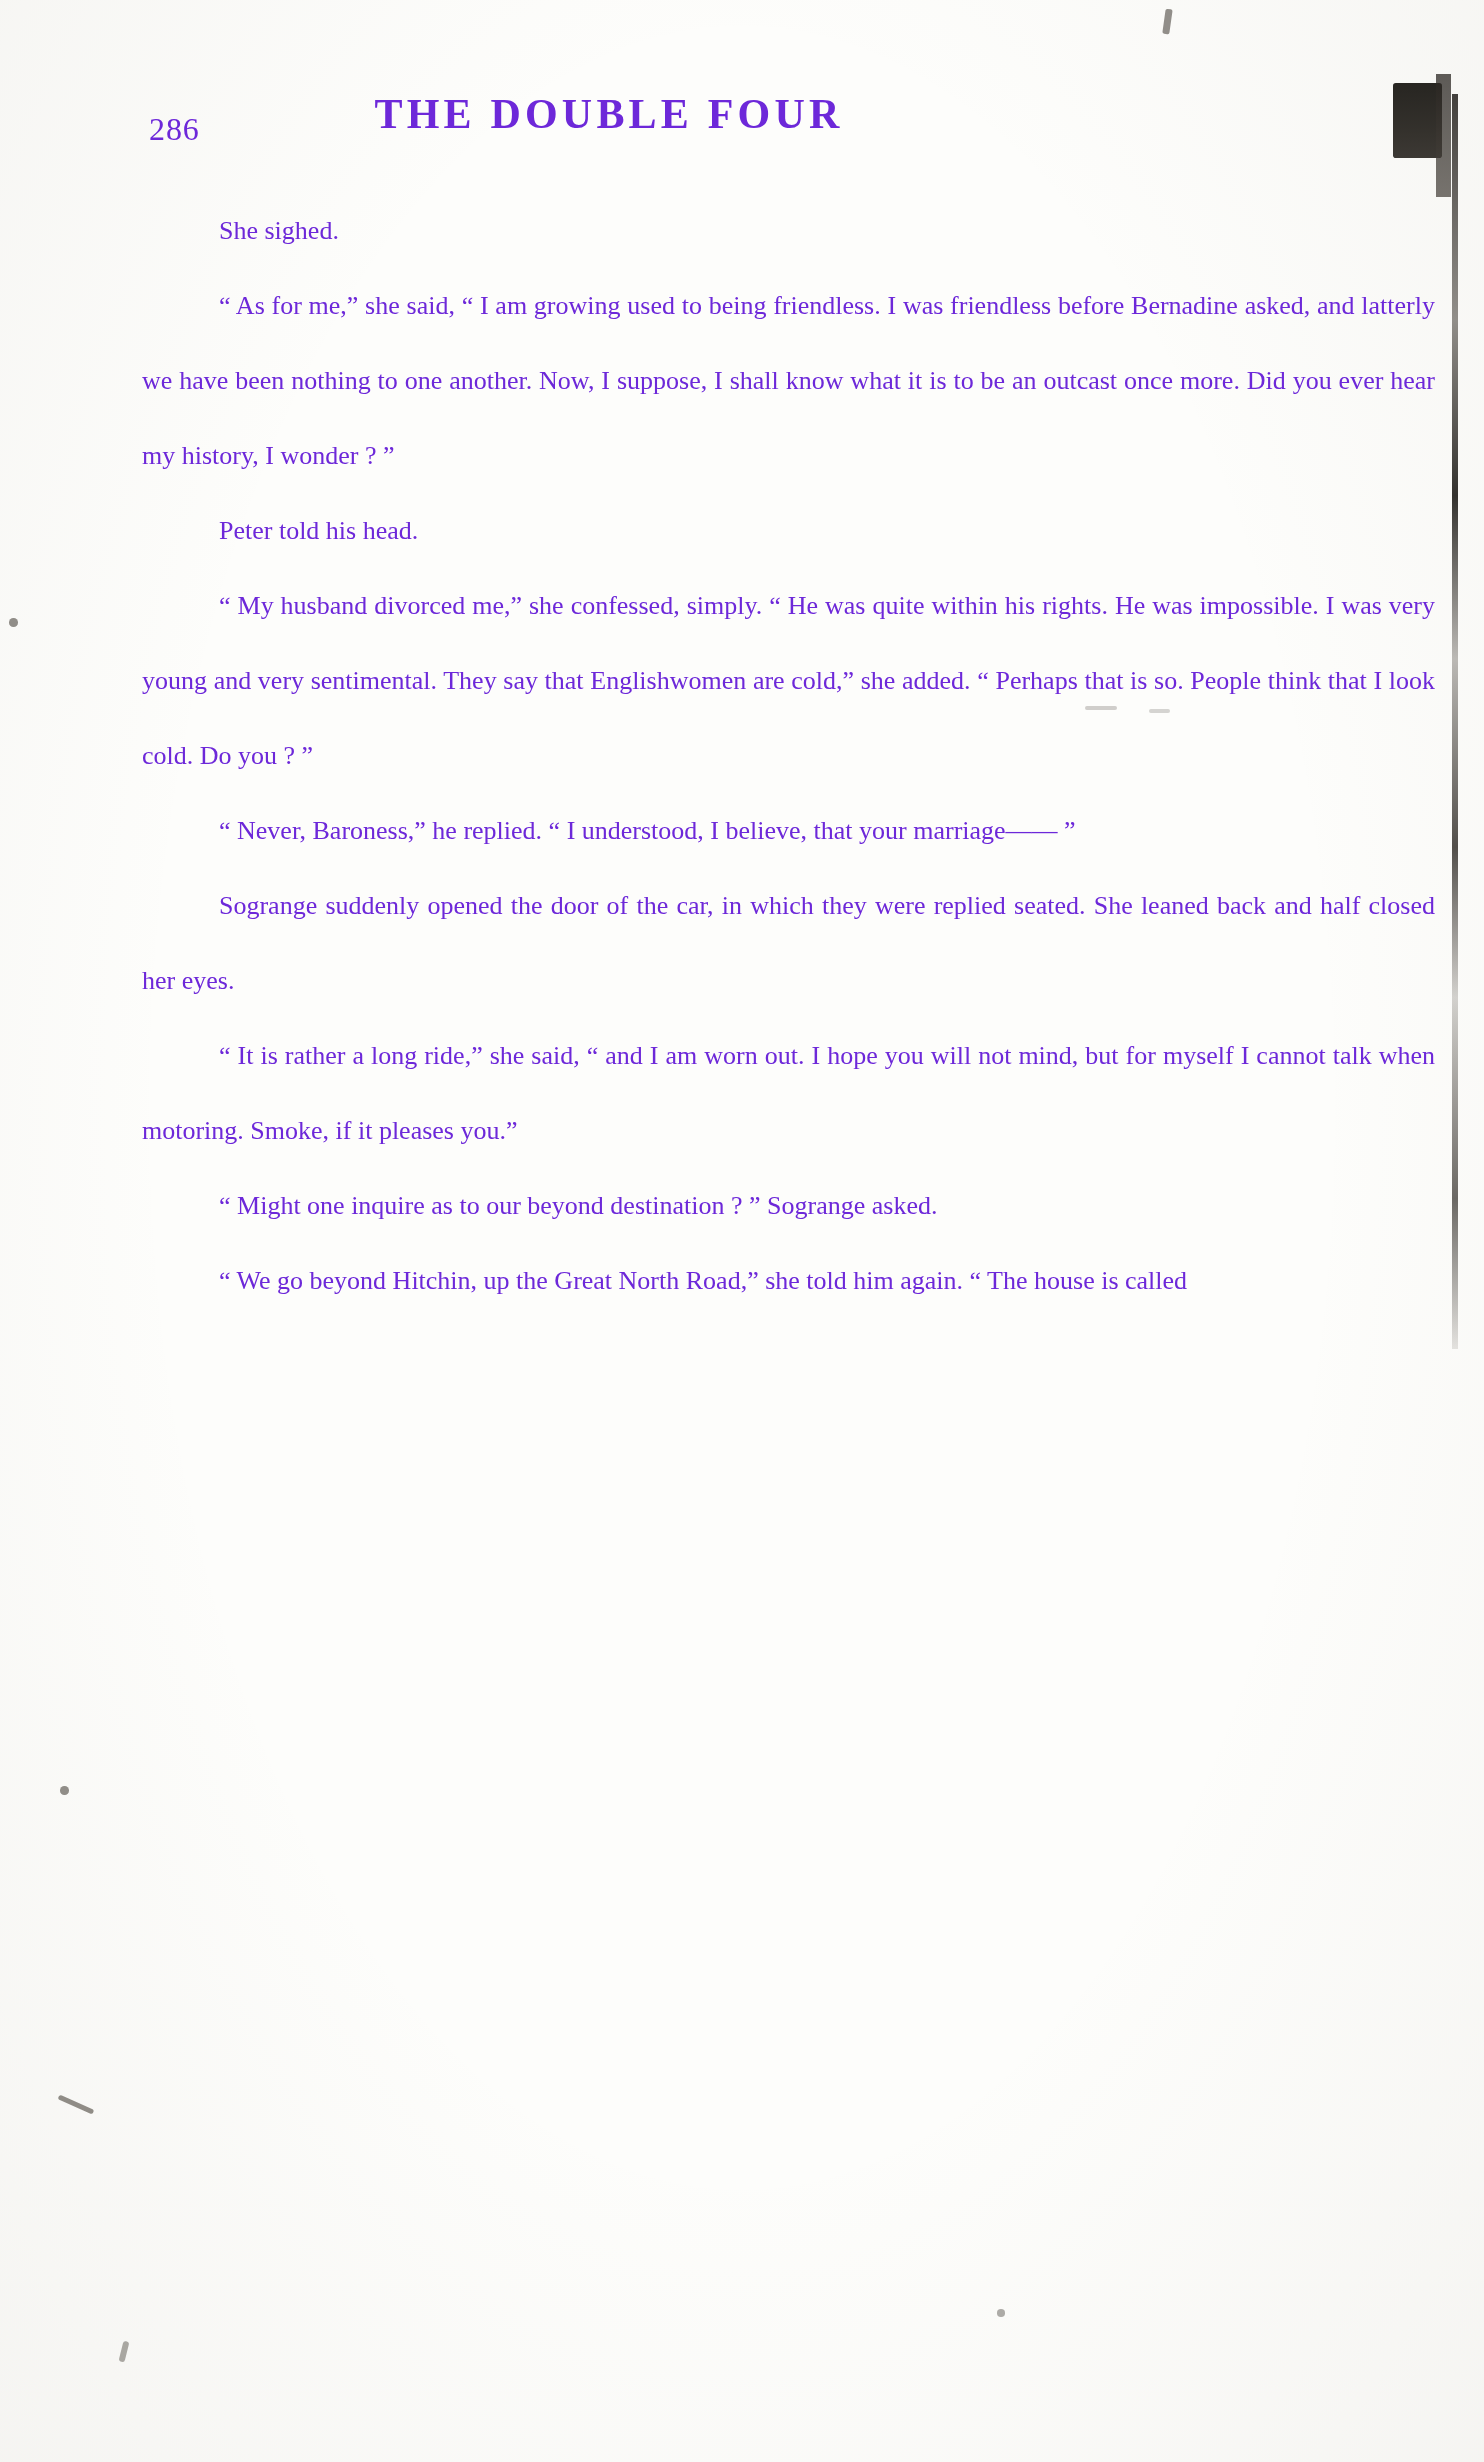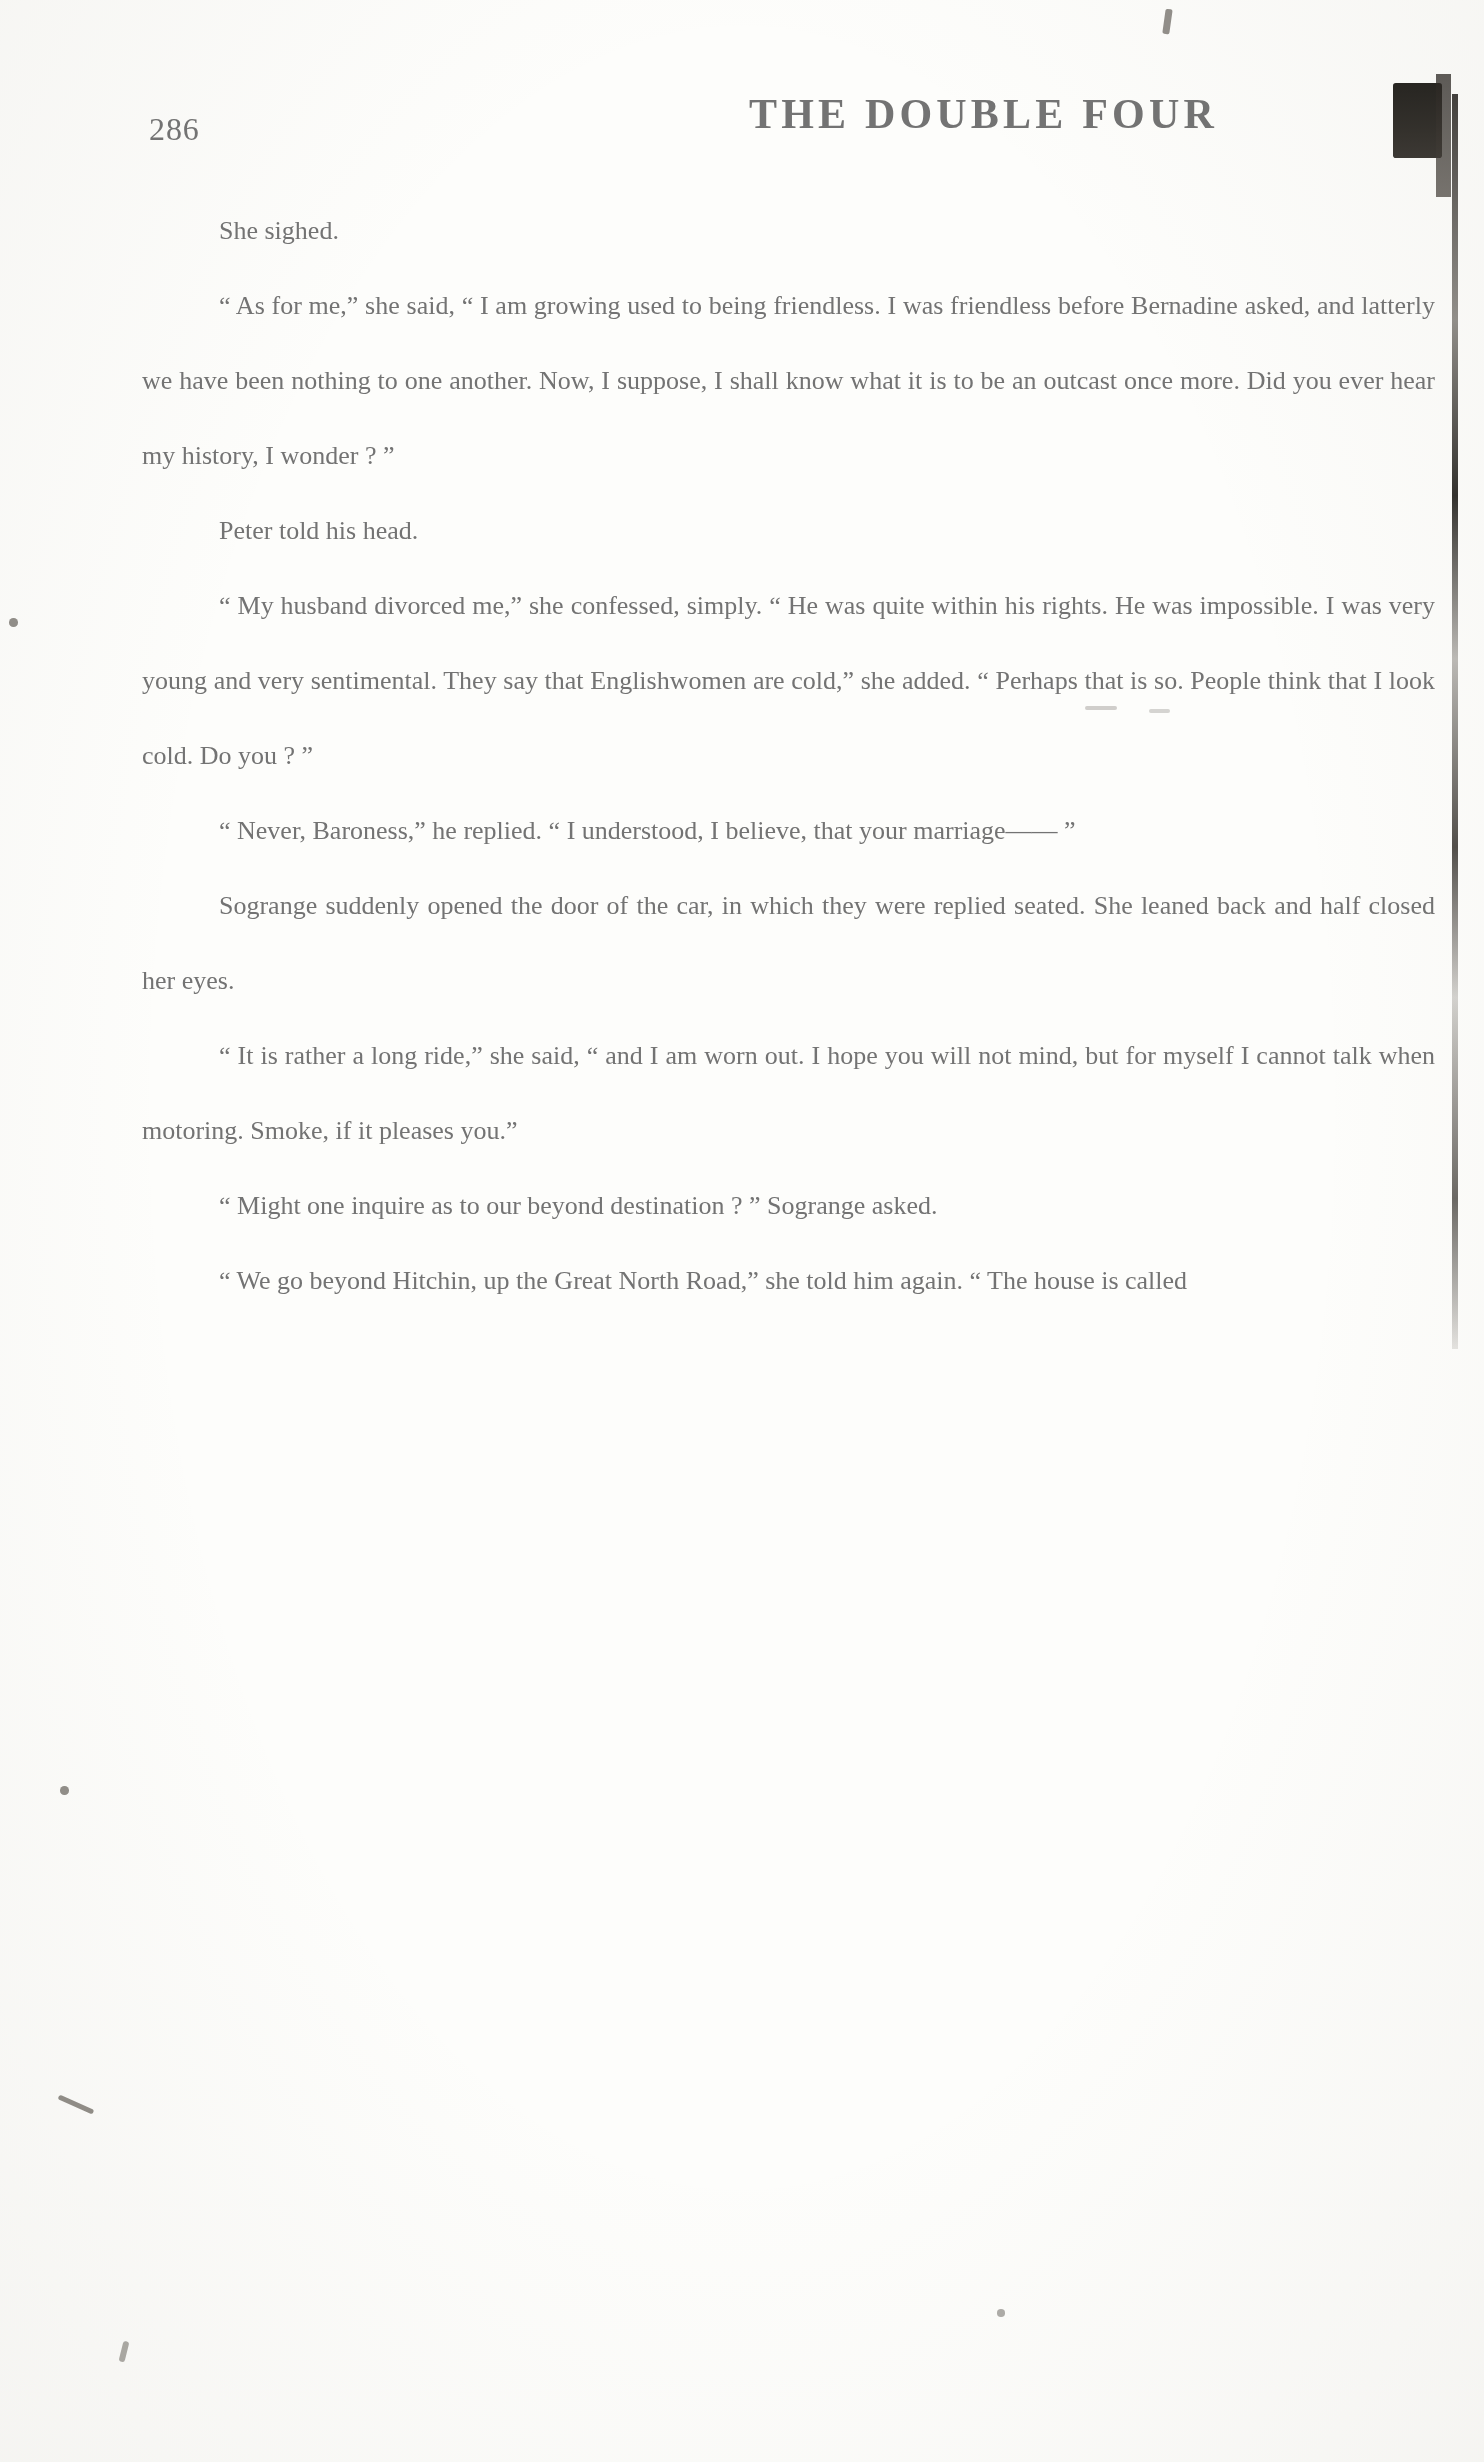--- a/index.html
+++ b/index.html
@@ -7,21 +7,21 @@
     padding: 0;
     background: #ffffff;
   }
   .page {
     position: relative;
     width: 1484px;
     height: 2462px;
     background: #fdfdfb;
     overflow: hidden;
     font-family: "Liberation Serif", serif;
-    color: #737373;
+    color: #6d28d9;
   }
 
   
   .paper-tint {
     position: absolute;
     inset: 0;
     background:
       radial-gradient(ellipse at 50% 45%, rgba(255,255,255,0) 55%, rgba(120,110,95,0.06) 100%);
     pointer-events: none;
   }
@@ -40,21 +40,21 @@
     top: 21px;
     font-size: 32px;
     letter-spacing: 0.9px;
     font-family: "Liberation Serif", serif;
   }
   .head-title {
     position: absolute;
     left: 0;
     width: 1260px;
     top: 0;
-    text-align: right;
+    text-align: center;
     font-size: 42px;
     font-weight: bold;
     letter-spacing: 4.2px;
     padding-right: 42px;
     box-sizing: border-box;
   }
 
   
   .textblock {
     position: absolute;

